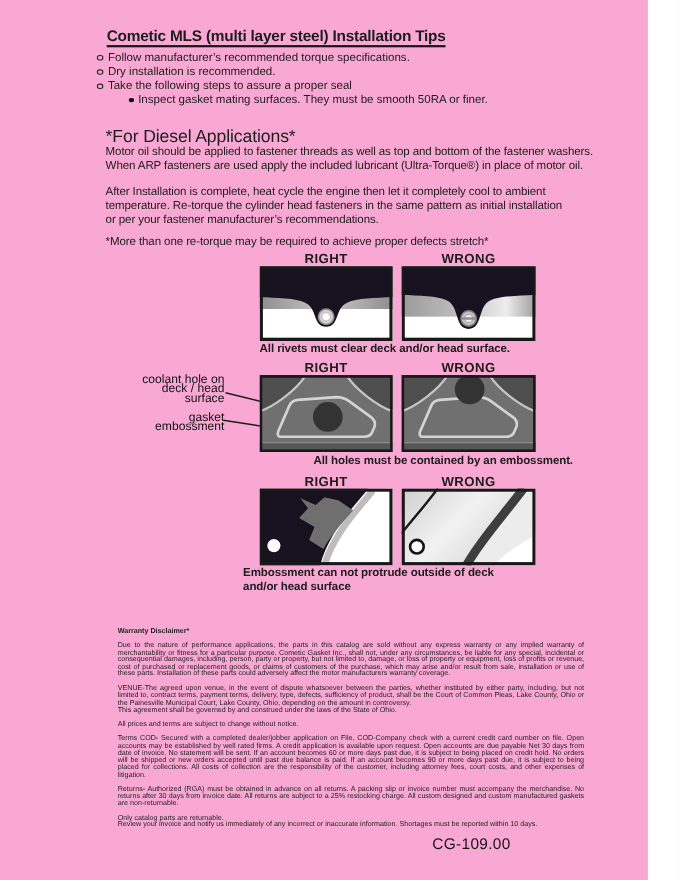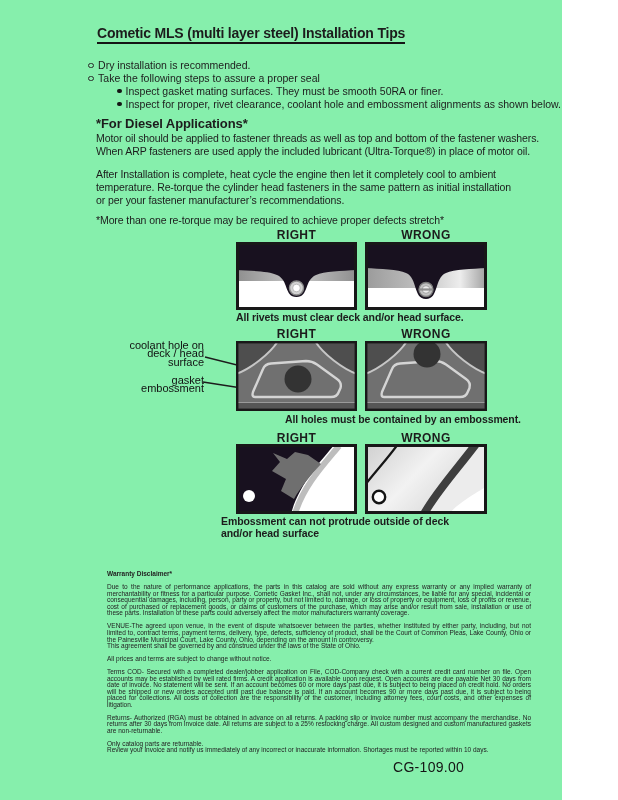--- a/index.html
+++ b/index.html
@@ -1,60 +1,60 @@
 <!DOCTYPE html>
 <html><head>
 <meta charset="utf-8">
 <style>
   html,body{margin:0;padding:0;background:#ffffff;}
-  .page{position:relative;width:529px;height:800px;background:#86efac;overflow:hidden;
-        font-family:"Liberation Sans", sans-serif;color:#1c1c1c;padding-left:33px;}
+  .page{position:relative;width:589px;height:800px;background:#f9a8d4;overflow:hidden;
+        font-family:"Liberation Sans", sans-serif;color:#1c1c1c;}
   .abs{position:absolute;}
   .title{font-size:14px;font-weight:bold;letter-spacing:-0.2px;
          border-bottom:2px solid #151515;padding-bottom:1px;display:inline-block;}
   .bullet-row{display:flex;align-items:flex-start;font-size:10.5px;line-height:13px;}
   .marker-o{width:3.6px;height:3.6px;border:1.1px solid #2a2a2a;border-radius:50%;
             margin:3.8px 4.5px 0 0;flex:none;}
   .marker-dot{width:4.6px;height:4.6px;background:#151515;border-radius:50%;
             margin:3.6px 4px 0 0;flex:none;}
-  .section-heading{font-size:13px;font-weight:bold;letter-spacing:-0.1px;}
+  .section-heading{font-size:16px;font-weight:normal;letter-spacing:-0.1px;}
   .body-text{font-size:10.5px;line-height:13px;white-space:pre-line;letter-spacing:-0.1px;}
   .rw-label{font-size:12px;font-weight:bold;text-align:center;letter-spacing:0.4px;}
   .caption{font-size:10.5px;font-weight:bold;line-height:11.5px;white-space:pre-line;letter-spacing:-0.1px;}
   .diagram-callout{font-size:11px;line-height:8.4px;text-align:right;white-space:pre-line;color:#111;}
   .disclaimer{width:424px;font-size:6.5px;line-height:6.6px;color:#222;text-align:justify;}
   .disclaimer .d-head{font-weight:bold;margin:0 0 6.5px 0;text-align:left;}
   .disclaimer p{margin:0 0 6.3px 0;white-space:pre-line;}
   .footer-code{font-size:14px;letter-spacing:0.3px;color:#141414;}
   svg{display:block;}
 </style>
 </head>
 <body>
 
 <div class="page">
 
   <div class="abs" style="left:97px;top:24px;">
     <span class="title">Cometic MLS (multi layer steel) Installation Tips</span>
   </div>
 
+  <div class="abs bullet-row" style="left:88px;top:46px;width:470px;">
+    <span class="marker-o"></span>
+    <span>Follow manufacturer’s recommended torque specifications.</span>
+  </div>
   <div class="abs bullet-row" style="left:88px;top:59px;width:470px;">
     <span class="marker-o"></span>
     <span>Dry installation is recommended.</span>
   </div>
   <div class="abs bullet-row" style="left:88px;top:72px;width:470px;">
     <span class="marker-o"></span>
     <span>Take the following steps to assure a proper seal</span>
   </div>
   <div class="abs bullet-row" style="left:117px;top:85px;width:450px;">
     <span class="marker-dot"></span>
     <span>Inspect gasket mating surfaces.  They must be smooth 50RA or finer.</span>
-  </div>
-  <div class="abs bullet-row" style="left:117px;top:98px;width:460px;">
-    <span class="marker-dot"></span>
-    <span>Inspect for proper, rivet clearance, coolant hole and embossment alignments as shown below.</span>
   </div>
 
   <div class="abs section-heading" style="left:96px;top:116px;">*For Diesel Applications*</div>
   <div class="abs body-text" style="left:96px;top:168px;width:470px;">After Installation is complete, heat cycle the engine then let it completely cool to ambient
 temperature. Re-torque the cylinder head fasteners in the same pattern as initial installation
 or per your fastener manufacturer’s recommendations.</div>
   <div class="abs body-text" style="left:96px;top:132px;width:470px;">Motor oil should be applied to fastener threads as well as top and bottom of the fastener washers.
 When ARP fasteners are used apply the included lubricant (Ultra-Torque®) in place of motor oil.</div>
   <div class="abs body-text" style="left:96px;top:214px;width:470px;">*More than one re-torque may be required to achieve proper defects stretch*</div>
 

